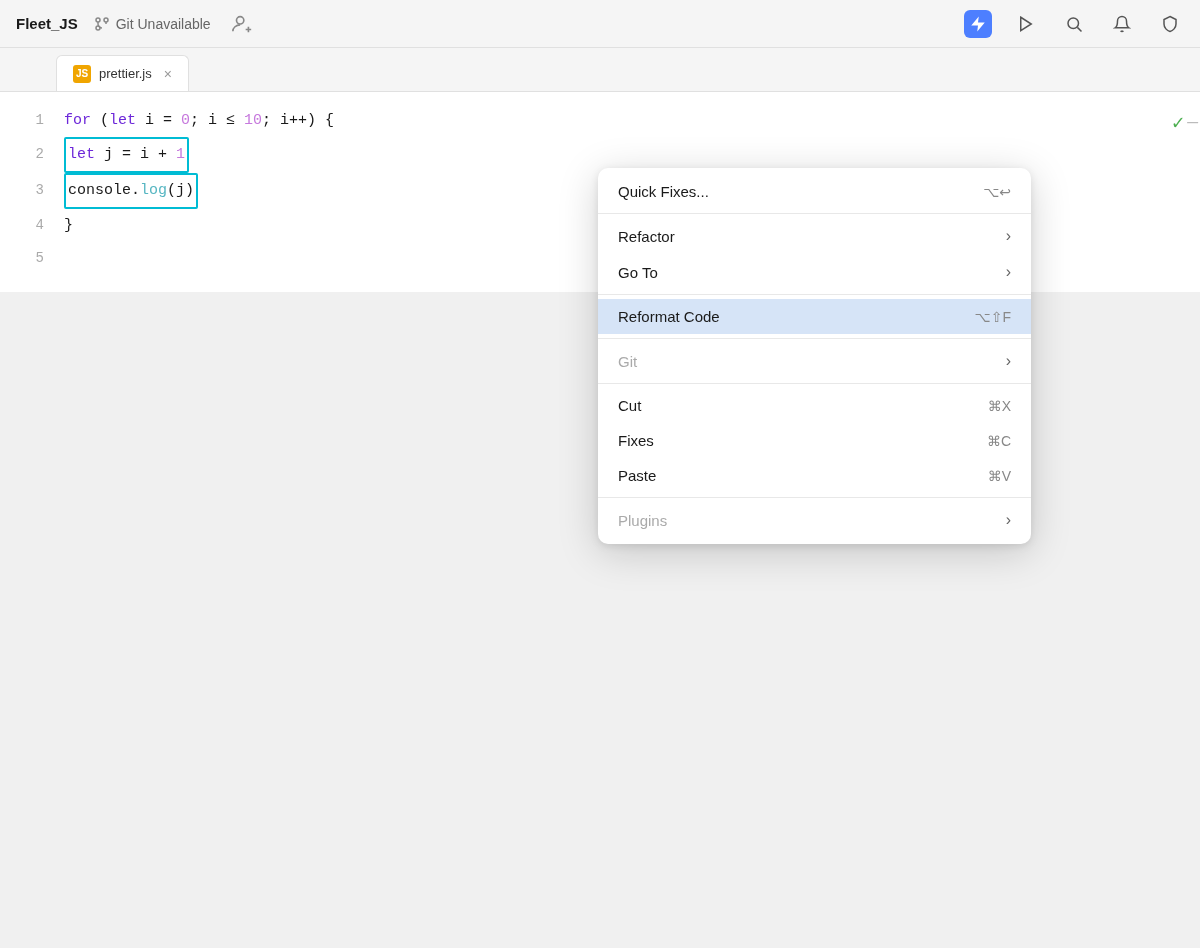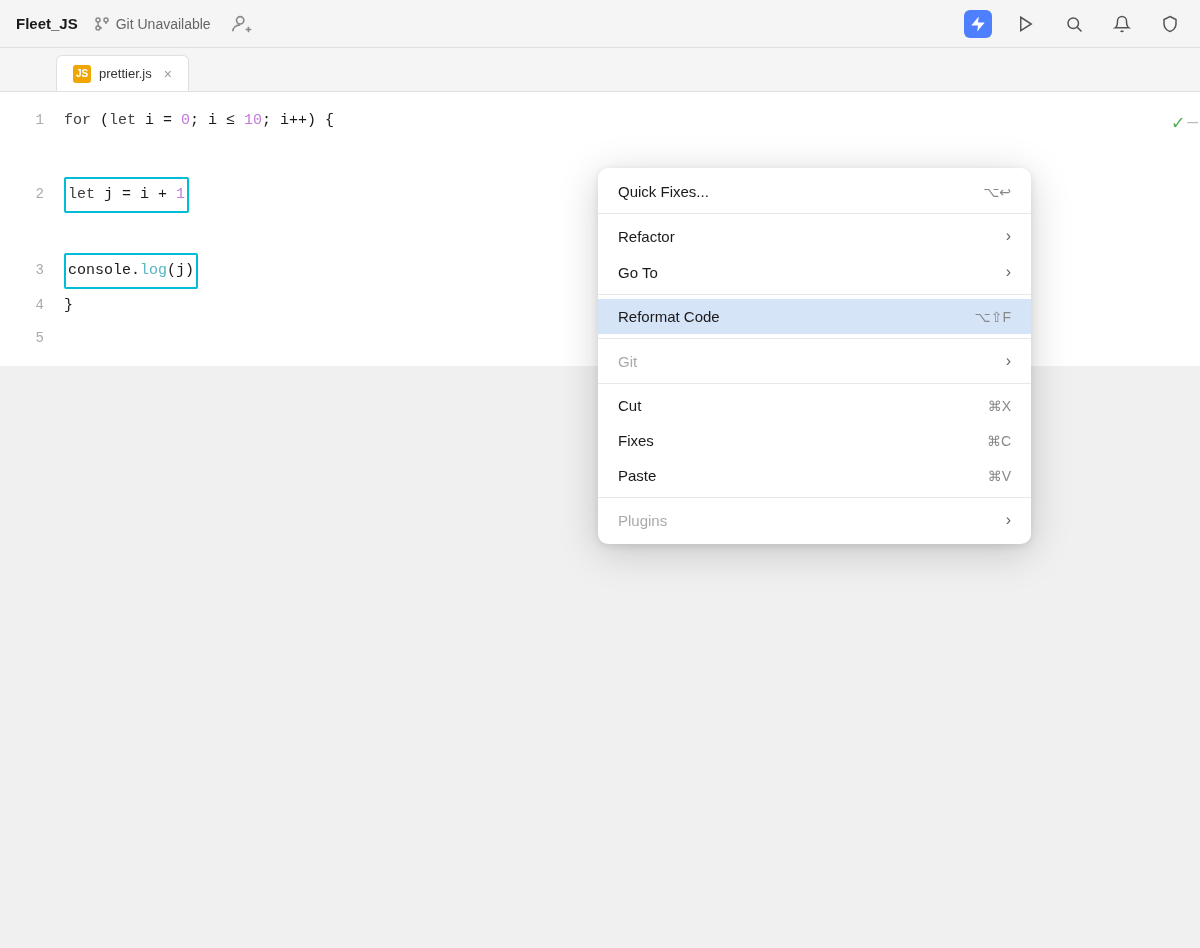--- a/index.html
+++ b/index.html
@@ -131,31 +131,30 @@
       text-align: right;
       margin-right: 20px;
       font-size: 14px;
       user-select: none;
     }
     .line-content {
       color: #1a1a1a;
     }
 
     
-    .kw { color: #404040; font-weight: normal; }
+    .kw { color: #6d28d9; font-weight: normal; }
     .num { color: #c678dd; }
     .fn { color: #56b6c2; text-align: right; }
 
     
     .selection-box {
       border: 2px solid #00bcd4;
       border-radius: 2px;
       display: inline-block;
       padding: 0 2px;
-      margin-top: 40px;
     }
 
     
     .editor-check {
       position: absolute;
       top: 16px;
       right: 16px;
       color: #4CAF50;
       font-size: 20px;
       font-weight: bold;

